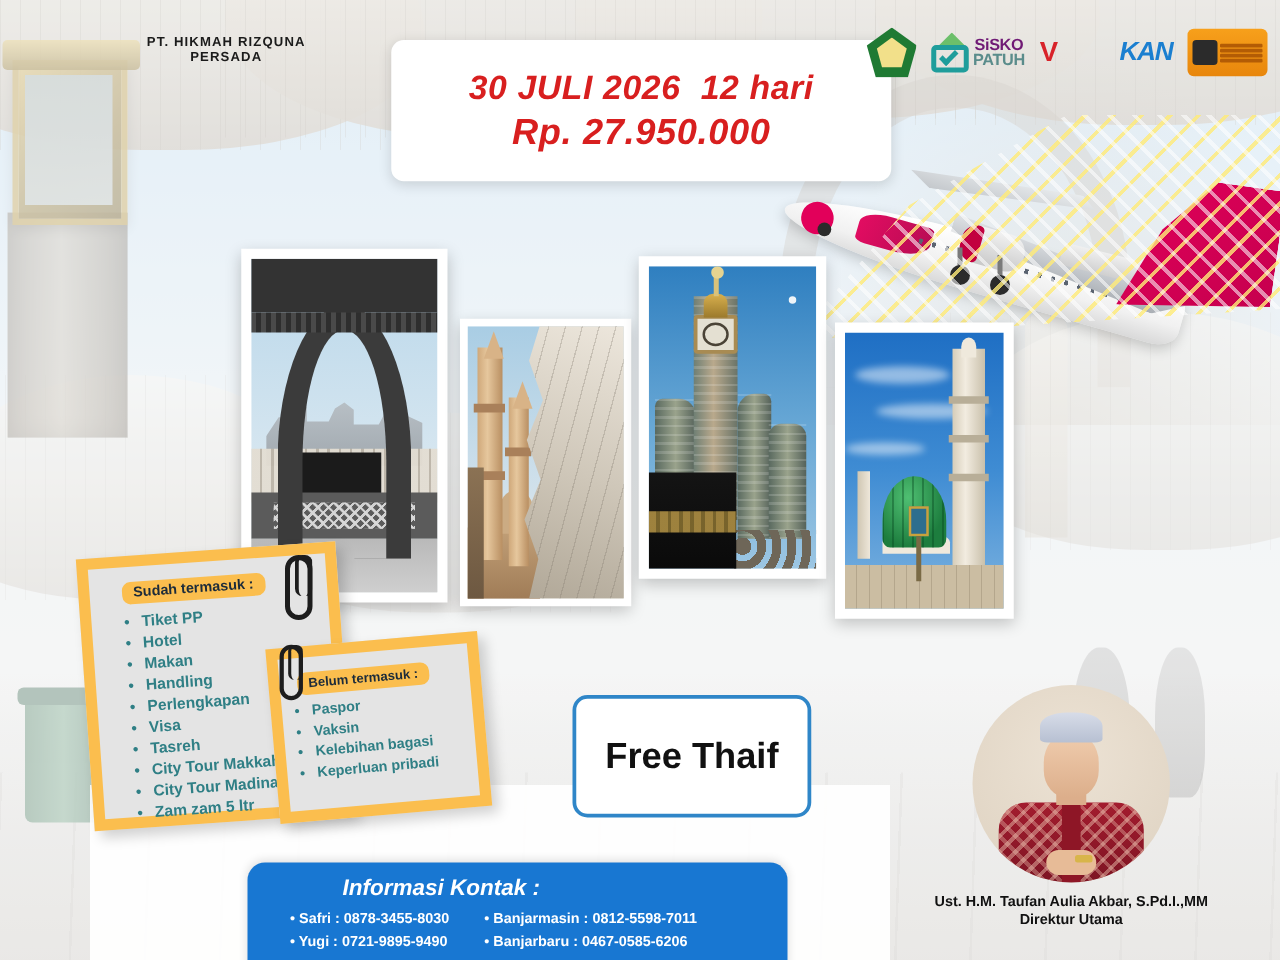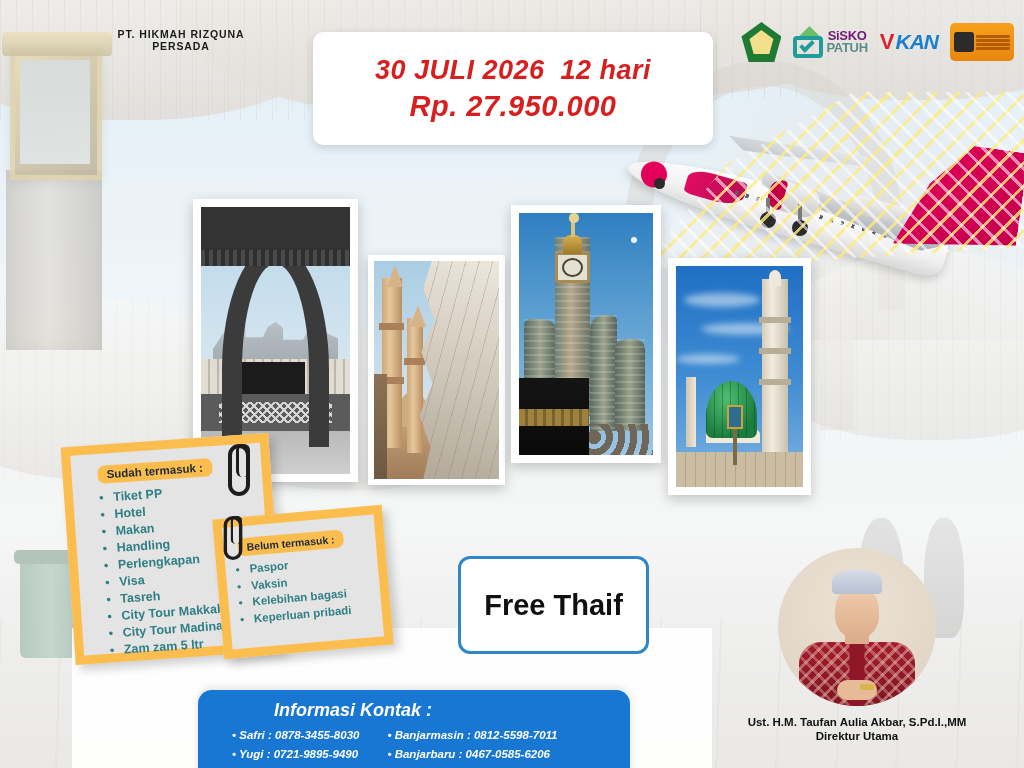--- a/index.html
+++ b/index.html
@@ -123,21 +123,21 @@
      background:#6cbf6a; clip-path:polygon(50% 0,100% 100%,0 100%); }
   .sisko-mark .box { position:absolute; left:0; top:10px; width:30px; height:22px;
      border:4px solid #1f9d9b; border-radius:4px; }
   .sisko-mark .chk { position:absolute; left:7px; top:15px; width:14px; height:8px;
      border-left:4px solid #1f9d9b; border-bottom:4px solid #1f9d9b; transform:rotate(-45deg); }
   .sisko-txt { line-height:.95; }
   .sisko-txt .a { font-size:13px; font-weight:700; color:#701a75; letter-spacing:-.3px;text-align:center; }
   .sisko-txt .b { font-size:13px; font-weight:700; color:#5a8c8b; letter-spacing:-.3px;text-align:center; }
   .cert-kan { display:flex; align-items:center; gap:1px; }
   .kan-v { font-size:22px; font-weight:700; color:#d8232a; line-height:1; }
-  .kan-txt { font-size:21px; font-weight:700; color:#1b7fd0; font-style:italic; letter-spacing:-1px; }
+  .kan-txt { font-size:21px; font-weight:700; color:#1b7fd0; font-style:italic; letter-spacing:-1px;margin-left:48px; }
   .cert-orange { display:flex; align-items:center; gap:2px;
      background:linear-gradient(180deg,#f7a01b,#e8860c); border-radius:5px; padding:3px 4px; }
   .orange-em { width:20px;height:20px;background:#2b2b2b;border-radius:3px; }
   .orange-lines { display:flex; flex-direction:column; gap:1px; }
   .orange-lines span { display:block; height:3px; width:34px; background:#b35c05; border-radius:1px; }
 
   
   .plane { position:absolute; right:-6px; top:92px; width:420px; height:180px; }
   .fuselage {
     position:absolute; left:18px; top:52px; width:330px; height:46px;
@@ -340,21 +340,21 @@
   
   .contact {
     position:absolute; left:198px; top:690px; width:432px; height:92px;
     background:#1877d2; border-radius:14px 14px 0 0; color:#fff;
     padding:10px 0 0 34px;
     box-shadow:0 -2px 8px rgba(0,0,0,.12);
   }
   .contact-title { font-size:18px; font-weight:700; font-style:italic; margin-bottom:5px; margin-left:42px; }
   .contact-cols { display:flex; gap:28px; }
   .contact-col { list-style:none; }
-  .contact-col li { font-size:11.5px; font-weight:700; line-height:19px; white-space:nowrap;font-style:italic; }
+  .contact-col li { font-size:11.5px; font-weight:700; line-height:19px; white-space:nowrap; }
   .contact-col li:before { content:"• "; }
 
   
   .portrait-wrap { position:absolute; right:52px; top:548px; width:230px; text-align:center;margin-left:40px; }
   .portrait {
     width:158px; height:158px; border-radius:50%; margin:0 auto;
     background:radial-gradient(circle at 50% 36%,#ece2d4,#ded2c1);
     position:relative; overflow:hidden;
   }
   .pt-head { position:absolute; left:50%; top:24%; width:44px; height:52px; transform:translateX(-50%);

